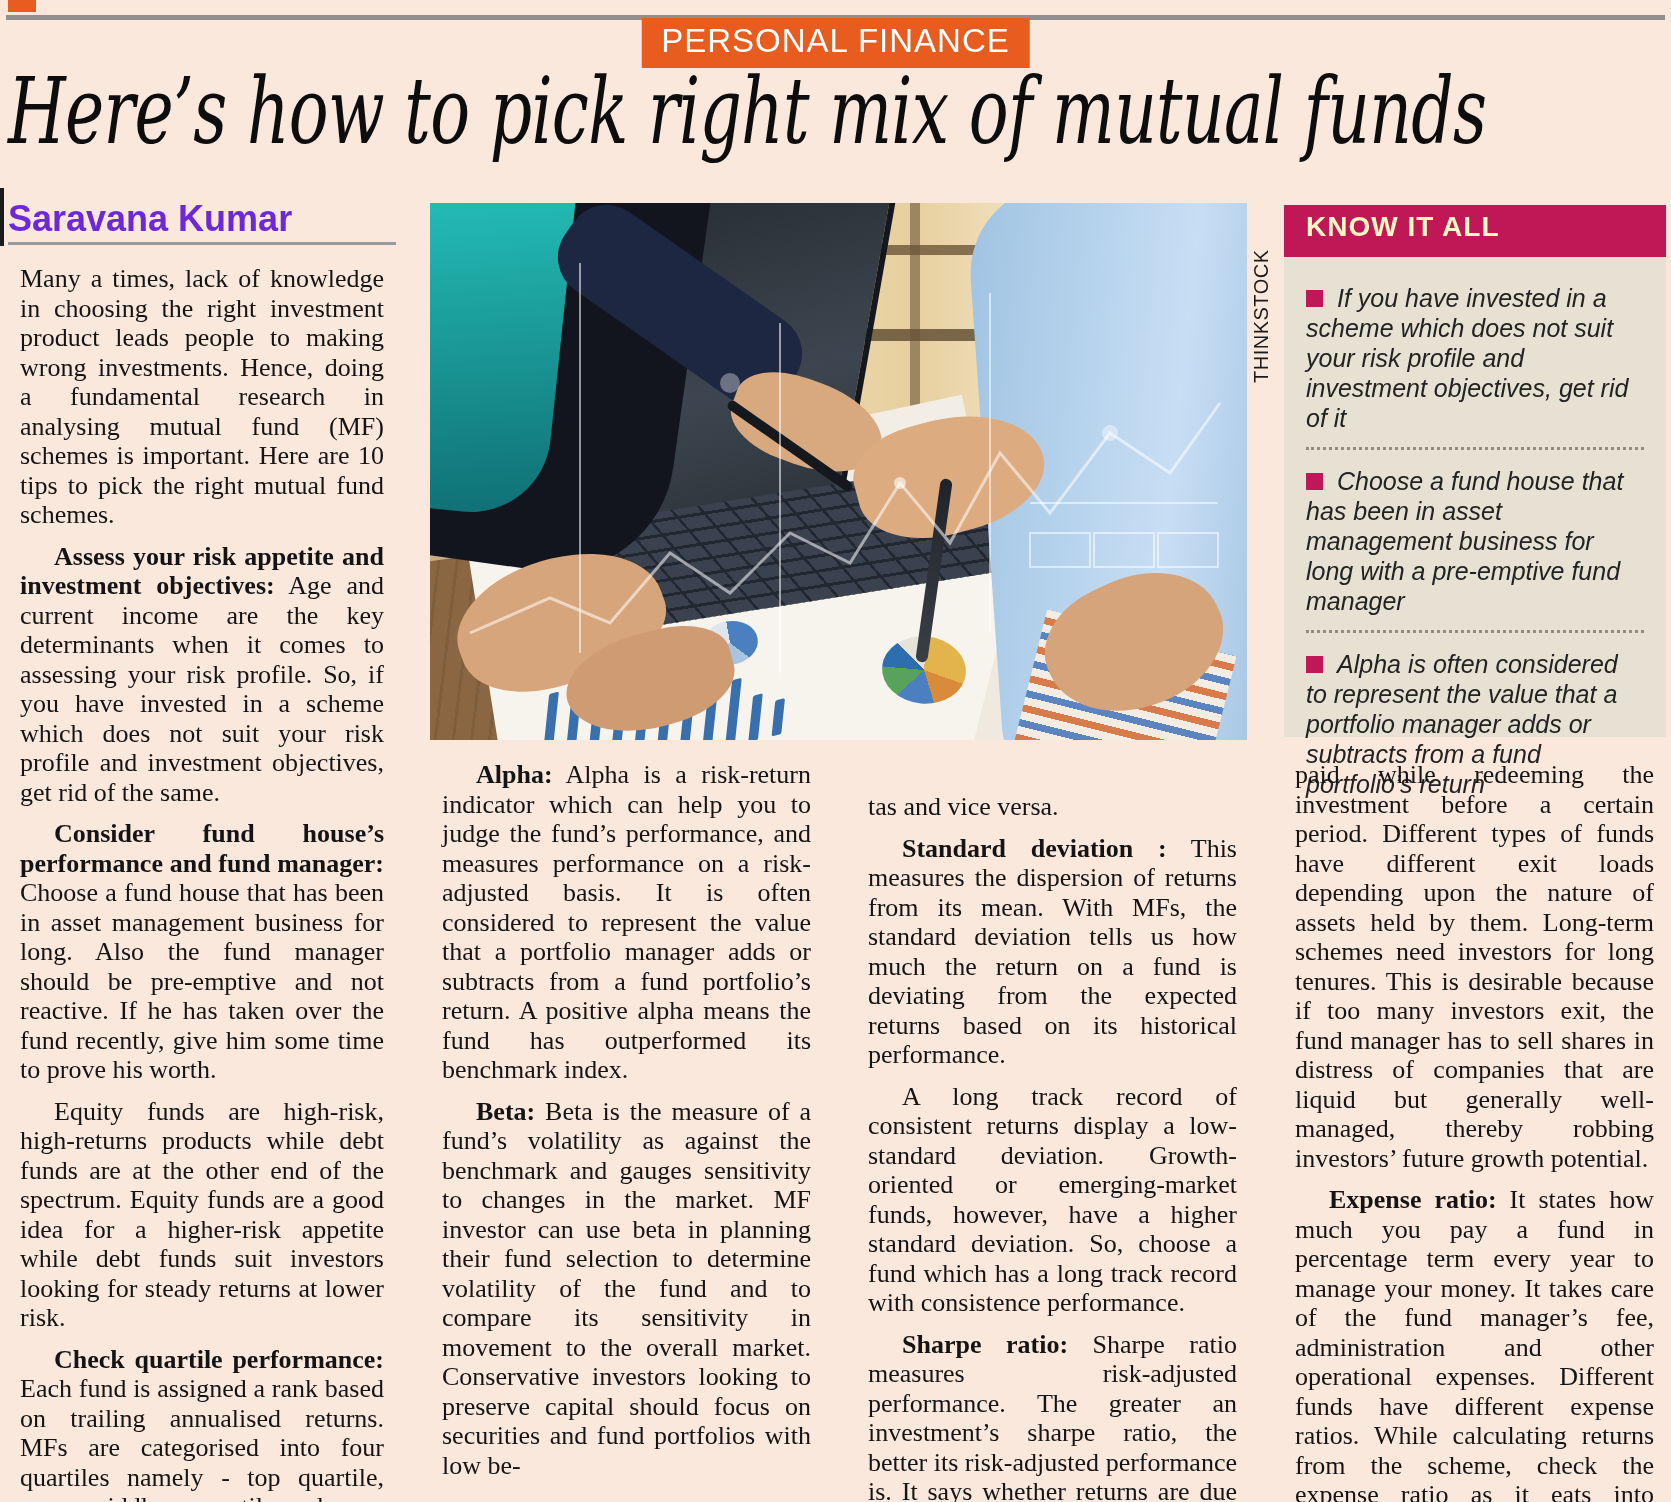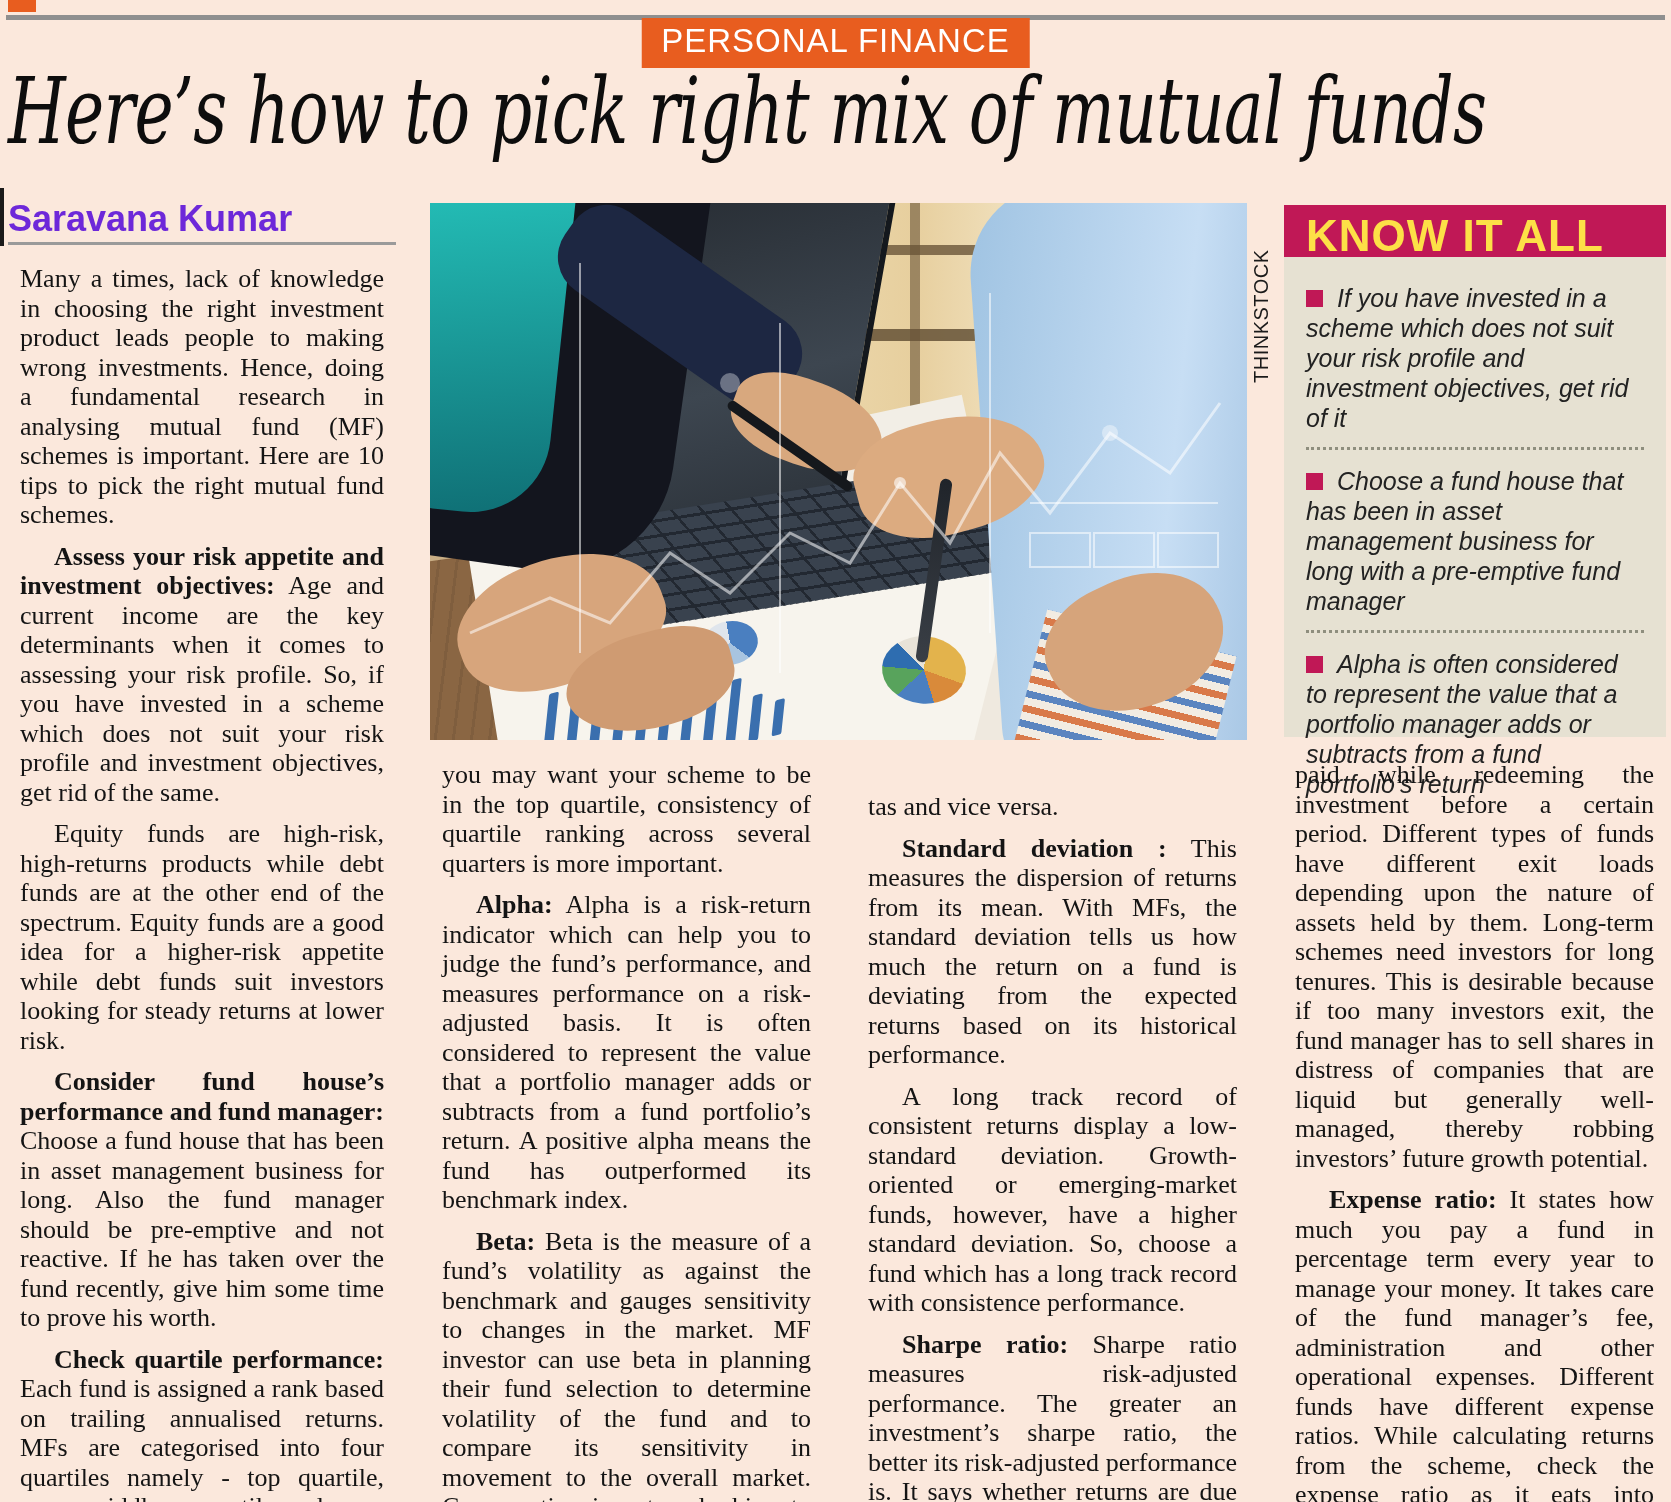--- a/index.html
+++ b/index.html
@@ -27,21 +27,21 @@
   .col-3{left:856px;top:780px;width:393px;}
   .col-4{left:1283px;top:748px;width:383px;}
   .col p{margin:12px;}
   .col p.indent{text-indent:34px;}
   .lead{font-weight:bold;}
   .closing{font-style:italic;text-align:right;margin-top:2px;}
 
   
   .know{position:absolute;left:1284px;top:205px;width:382px;height:532px;background:#e6e1d2;
         font-family:"Liberation Sans",sans-serif;box-sizing:border-box;}
-  .know-header{height:52px;background:#c01856;color:#fde047;font-weight:bold;font-size:44px;
+  .know-header{height:52px;background:#c01856;color:#fef9c3;font-weight:bold;font-size:28px;
                letter-spacing:1px;padding:6px 0 0 22px;box-sizing:border-box;}
   .know-body{padding:26px 22px 0 22px;}
   .know-item{font-size:25px;line-height:30px;color:#222;font-style:italic;}
   .bullet-square{display:inline-block;width:17px;height:17px;background:#c01856;margin-right:14px;}
   .know-sep{border:none;border-top:3px dotted #8e8e7e;margin:14px 0 16px;}
 
   
   .credit{position:absolute;left:1250px;top:203px;height:180px;
           font-family:"Liberation Sans",sans-serif;font-size:20px;color:#1a1a1a;
           writing-mode:vertical-rl;transform:rotate(180deg);letter-spacing:0.5px;}
@@ -112,22 +112,22 @@
   <div class="artifact-black"></div>
 
   <div class="kicker">PERSONAL FINANCE</div>
   <div class="headline">Here’s how to pick right mix of mutual funds</div>
   <div class="byline">Saravana Kumar</div>
   <div class="byline-rule"></div>
 
   <div class="col col-1">
     <p><span>Many a times, lack of knowledge in choosing the right investment product leads people to making wrong investments. Hence, doing a fundamental research in analysing mutual fund (MF) schemes is important. Here are 10 tips to pick the right mutual fund schemes.</span></p>
     <p class="indent"><span class="lead">Assess your risk appetite and investment objectives:</span><span> Age and current income are the key determinants when it comes to assessing your risk profile. So, if you have invested in a scheme which does not suit your risk profile and investment objectives, get rid of the same.</span></p>
+    <p class="indent"><span class="lead">Consider fund house’s performance and fund manager:</span><span> Choose a fund house that has been in asset management business for long. Also the fund manager should be pre-emptive and not reactive. If he has taken over the fund recently, give him some time to prove his worth.</span></p>
     <p class="indent"><span>Equity funds are high-risk, high-returns products while debt funds are at the other end of the spectrum. Equity funds are a good idea for a higher-risk appetite while debt funds suit investors looking for steady returns at lower risk.</span></p>
-    <p class="indent"><span class="lead">Consider fund house’s performance and fund manager:</span><span> Choose a fund house that has been in asset management business for long. Also the fund manager should be pre-emptive and not reactive. If he has taken over the fund recently, give him some time to prove his worth.</span></p>
     <p class="indent"><span class="lead">Check quartile performance:</span><span> Each fund is assigned a rank based on trailing annualised returns. MFs are categorised into four quartiles namely - top quartile, upper-middle quartile, lower-middle quartile and bottom quartile. Quartile rankings are a measure of how well a fund has performed in its category. While,</span></p>
   </div>
 
   <div class="photo">
     <div class="ph-window"></div>
     <div class="ph-frame-h1"></div>
     <div class="ph-frame-h2"></div>
     <div class="ph-frame-v1"></div>
     <div class="ph-frame-v2"></div>
     <div class="ph-desk"></div>
@@ -190,21 +190,20 @@
     <div class="know-body">
       <div class="know-item"><span class="bullet-square"></span><span>If you have invested in a scheme which does not suit your risk profile and investment objectives, get rid of it</span></div>
       <hr class="know-sep">
       <div class="know-item"><span class="bullet-square"></span><span>Choose a fund house that has been in asset management business for long with a pre-emptive fund manager</span></div>
       <hr class="know-sep">
       <div class="know-item"><span class="bullet-square"></span><span>Alpha is often considered to represent the value that a portfolio manager adds or subtracts from a fund portfolio’s return</span></div>
     </div>
   </div>
 
   <div class="col col-2">
-    <p><span>you may want your scheme to be in the top quartile, consistency of quartile ranking across several quarters is more important.</span></p>
     <p class="indent"><span class="lead">Alpha:</span><span> Alpha is a risk-return indicator which can help you to judge the fund’s performance, and measures performance on a risk-adjusted basis. It is often considered to represent the value that a portfolio manager adds or subtracts from a fund portfolio’s return. A positive alpha means the fund has outperformed its benchmark index.</span></p>
     <p class="indent"><span class="lead">Beta:</span><span> Beta is the measure of a fund’s volatility as against the benchmark and gauges sensitivity to changes in the market. MF investor can use beta in planning their fund selection to determine volatility of the fund and to compare its sensitivity in movement to the overall market. Conservative investors looking to preserve capital should focus on securities and fund portfolios with low be-</span></p>
   </div>
 
   <div class="col col-3">
     <p><span>tas and vice versa.</span></p>
     <p class="indent"><span class="lead">Standard deviation :</span><span> This measures the dispersion of returns from its mean. With MFs, the standard deviation tells us how much the return on a fund is deviating from the expected returns based on its historical performance.</span></p>
     <p class="indent"><span>A long track record of consistent returns display a low-standard deviation. Growth-oriented or emerging-market funds, however, have a higher standard deviation. So, choose a fund which has a long track record with consistence performance.</span></p>
     <p class="indent"><span class="lead">Sharpe ratio:</span><span> Sharpe ratio measures risk-adjusted performance. The greater an investment’s sharpe ratio, the better its risk-adjusted performance is. It says whether returns are due to smart investment decisions or the result of excess risk.</span></p>
     <p class="indent"><span class="lead">Exit load:</span><span> Invest in schemes with minimum exit load, which is</span></p>

